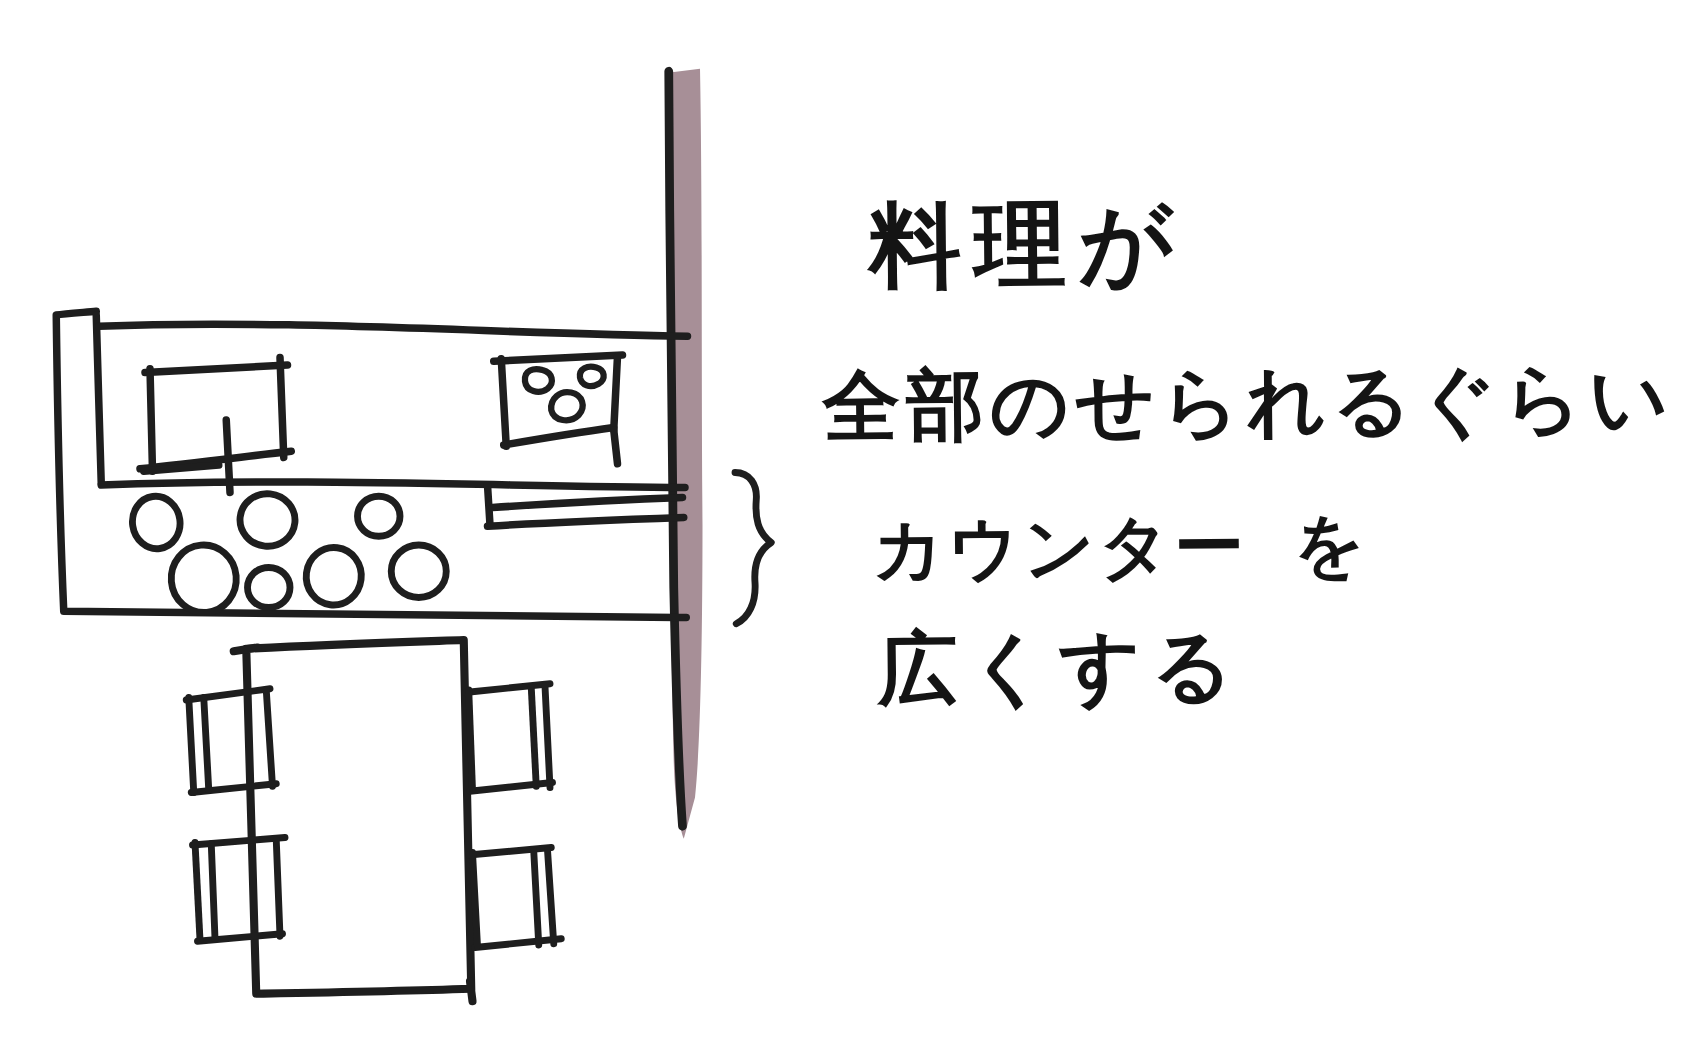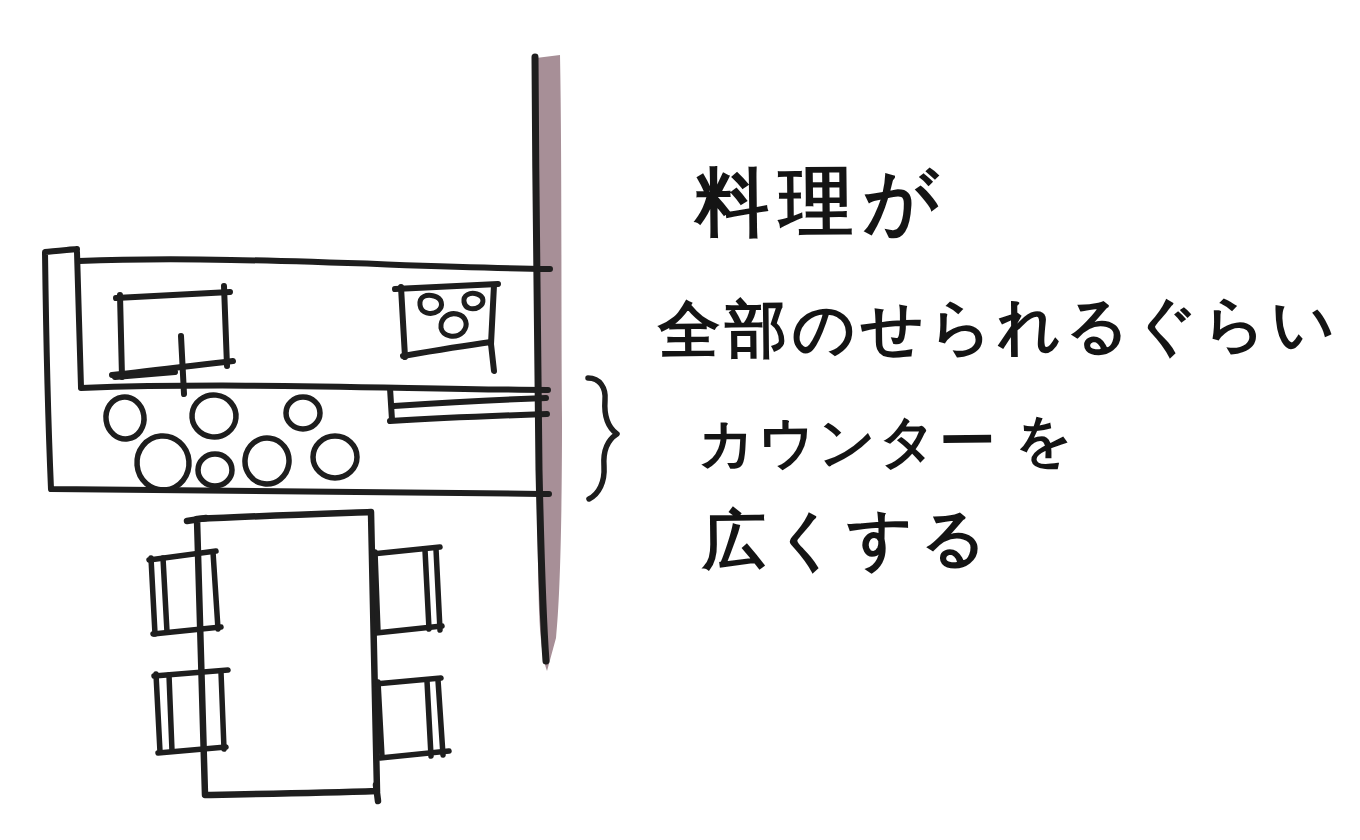--- a/index.html
+++ b/index.html
@@ -2,21 +2,21 @@
 <html style="--ink: #1e1e1e; --wall_fill: #a78f97; --background: #ffffff; --text_ink: #141414;"><head>
 <meta charset="utf-8">
 <style>
   html, body { margin: 0; padding: 0; background: #fff; }
   .canvas {
     position: relative;
     width: 1360px;
     height: 840px;
     background: var(--background, #ffffff);
     overflow: hidden;
-    font-family: Liberation Serif, serif;
+    font-family: Liberation Mono, monospace;
   }
   .drawing {
     position: absolute;
     left: 0; top: 0;
     width: 1360px; height: 840px;
   }
   .note-line {
     position: absolute;
     white-space: nowrap;
     font-weight: 600;

